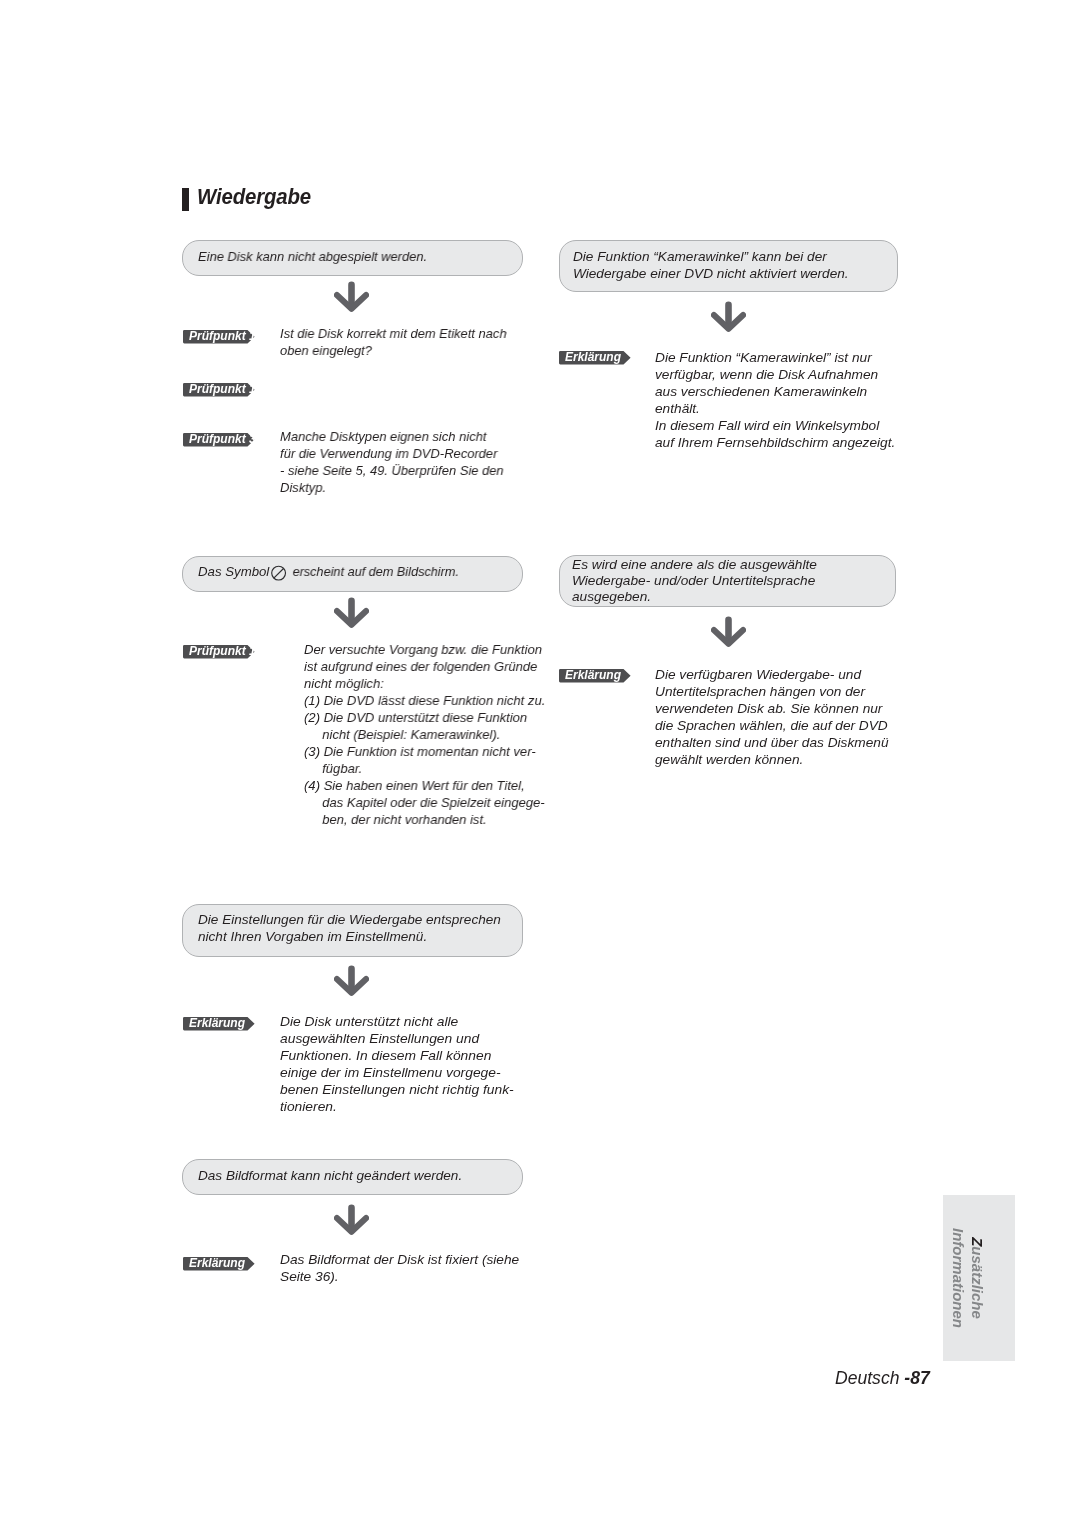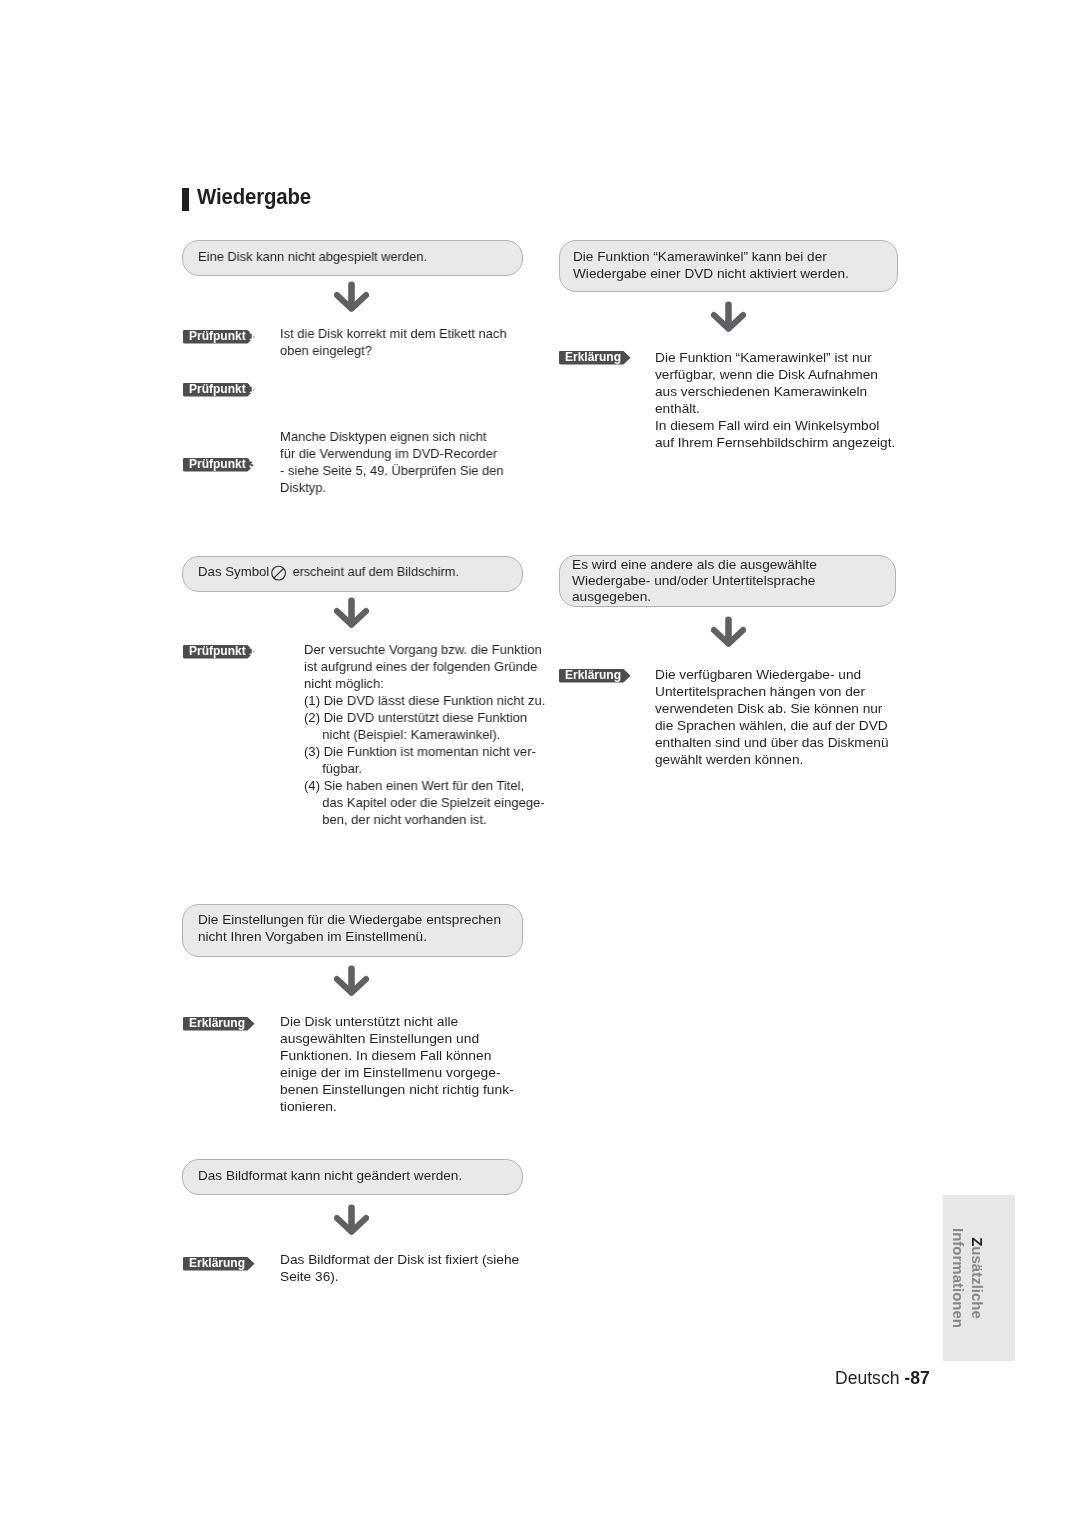--- a/index.html
+++ b/index.html
@@ -1,17 +1,17 @@
 <!DOCTYPE html>
 <html><head>
 <meta charset="utf-8">
 <style>
   html,body{margin:0;padding:0;background:#fff;}
   body{width:1080px;height:1527px;font-family:"Liberation Sans",sans-serif;position:relative;overflow:hidden;-webkit-font-smoothing:antialiased;}
-  .page{position:absolute;left:0;top:0;width:1080px;height:1527px;}
+  .page{position:absolute;left:0;top:0;width:1080px;height:1527px;font-style:italic;}
 
   
   #title-bar{position:absolute;left:182.3px;top:188px;width:6.9px;height:22.7px;background:#231f20;}
   #page-title{position:absolute;left:197px;top:186px;font-size:22px;line-height:22px;font-weight:bold;color:#231f20;letter-spacing:-0.15px;transform:scaleX(0.927) translateZ(0);transform-origin:left top;}
 
   
   .qbox{position:absolute;background:#e8e9ea;border:1px solid #b0b2b4;border-radius:17px;box-sizing:border-box;}
   .qtext{position:absolute;font-size:13.1px;line-height:16.2px;color:#231f20;white-space:pre;transform-origin:left top;will-change:transform;}
 
   
@@ -65,21 +65,21 @@
   <div class="para" style="left:280px;top:325px;transform:scaleX(0.985);">Ist die Disk korrekt mit dem Etikett nach
 oben eingelegt?</div>
 
   <div class="tag" style="left:183px;top:383px;">
     <svg width="72" height="14" viewBox="0 0 72 14">
         <path class="tagpath" d="M1.3 0 H64.5 L71.6 6.7 L64.5 13.4 H1.3 A1.3 1.3 0 0 1 0 12.1 V1.3 A1.3 1.3 0 0 1 1.3 0 z" fill="#4d4d4f"></path>
       </svg>
     <div class="tlabel">Prüfpunkt 1</div>
   </div>
 
-  <div class="tag" style="left:183px;top:458px;padding-left:16px;">
+  <div class="tag" style="left:183px;top:433px;padding-left:16px;">
     <svg width="72" height="14" viewBox="0 0 72 14">
         <path class="tagpath" d="M1.3 0 H64.5 L71.6 6.7 L64.5 13.4 H1.3 A1.3 1.3 0 0 1 0 12.1 V1.3 A1.3 1.3 0 0 1 1.3 0 z" fill="#4d4d4f"></path>
       </svg>
     <div class="tlabel">Prüfpunkt 3</div>
   </div>
   <div class="para" style="left:279.8px;top:428px;transform:scaleX(0.988);">Manche Disktypen eignen sich nicht
 für die Verwendung im DVD-Recorder
 - siehe Seite 5, 49. Überprüfen Sie den
 Disktyp.</div>
 

